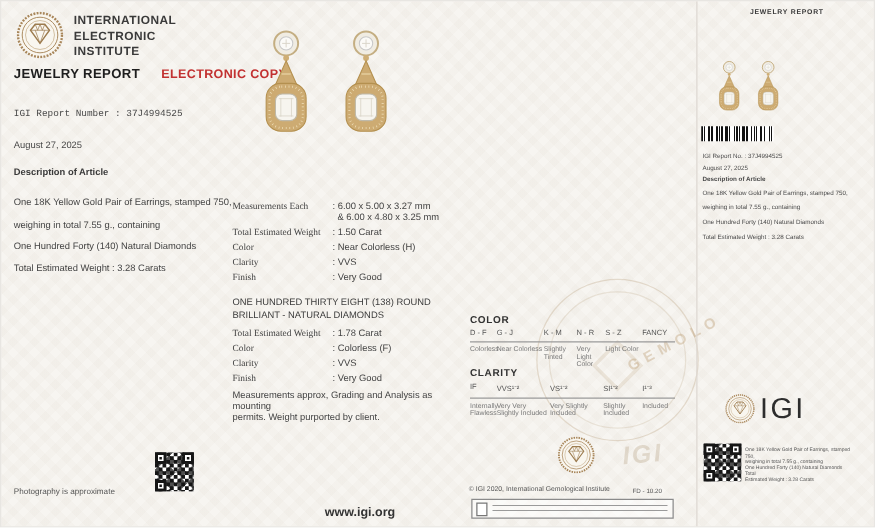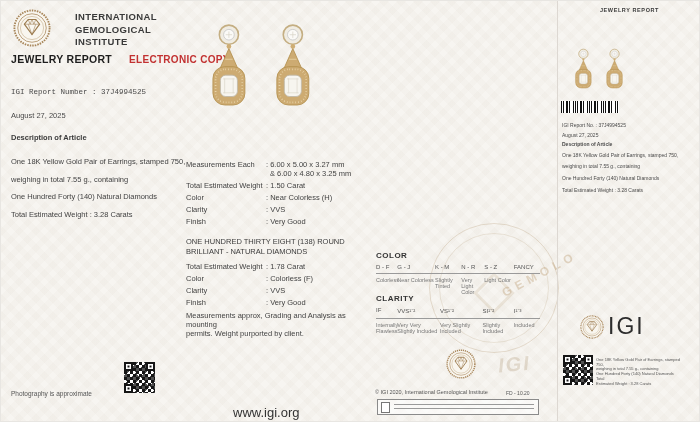--- a/index.html
+++ b/index.html
@@ -14,33 +14,33 @@
   .wm-circle{left:428px;top:222px;width:128px;height:128px;border-radius:50%;
         border:1.5px solid rgba(176,148,108,.28);display:flex;align-items:center;justify-content:center;}
   .wm-circle .inner{width:108px;height:108px;border-radius:50%;border:1px solid rgba(176,148,108,.2);
         display:flex;align-items:center;justify-content:center;}
   .wm-diamond{font-size:54px;color:rgba(176,148,108,.18);line-height:1;}
   .wm-gem{left:497px;top:266px;transform:rotate(-28deg);font-size:12px;font-weight:bold;
         letter-spacing:5px;color:rgba(186,156,112,.38);}
   .wm-igi{left:497px;top:352px;font-size:20px;font-style:italic;font-weight:bold;
         color:rgba(180,158,128,.32);transform:rotate(-5deg);letter-spacing:2px;}
   
-  .brand{left:12px;top:8px;display:flex;gap:24px;align-items:flex-start;}
+  .brand{left:12px;top:8px;display:flex;gap:8px;align-items:flex-start;}
   .orgname{font-size:9.5px;font-weight:bold;line-height:12.5px;letter-spacing:.4px;color:#3a3a3a;padding-top:2px;}
   .title-row{left:10px;top:52px;display:flex;gap:17px;align-items:baseline;}
   .report-title{font-size:10.5px;font-weight:bold;color:#1e1e1e;letter-spacing:.3px;}
   .copy-type{font-size:10px;font-weight:bold;letter-spacing:.3px;}
   .meta{font-size:7.5px;color:#4a4a4a;}
   .desc-head{font-size:7.5px;font-weight:bold;color:#3a3a3a;}
   .desc-lines{left:10px;top:152px;font-size:7.5px;line-height:17.5px;color:#434343;width:180px;}
   
   .sec{left:185px;width:180px;font-size:7.5px;color:#434343;}
   .sec-head{line-height:9.5px;margin-bottom:6px;color:#3c3c3c;}
   .kv{display:flex;margin-top:3px;line-height:9px;}
-  .kv .l{width:80px;flex:none;}
+  .kv .l{width:80px;flex:none;font-family:Liberation Serif, serif;}
   .kv .v{flex:1;}
   .note{left:185px;top:311px;font-size:7.5px;line-height:8.8px;color:#444;width:180px;}
   
   .scale{left:375px;width:164px;}
   .scale-head{font-size:8px;font-weight:bold;color:#333;letter-spacing:.5px;margin-bottom:4px;}
   .srow{display:flex;}
   .srow span{display:block;}
   .grades span{font-size:6px;color:#555;padding-bottom:2px;}
   .descs span{font-size:5.5px;color:#777;line-height:6px;padding-top:2px;}
   .srule{border-top:1px solid #9a9a9a;height:0;margin:1px 0;}
@@ -48,21 +48,21 @@
   .kw0{width:13%;} .kw1{width:26%;} .kw2{width:26%;} .kw3{width:19%;} .kw4{width:16%;}
   
   .copyright{left:374px;top:388px;font-size:5.5px;color:#555;}
   .formcode{left:505px;top:389px;font-size:5px;color:#555;}
   .disclaimer{left:376px;top:398px;width:162px;height:16px;border:1px solid #8a8a8a;
         background:rgba(255,255,255,.55);display:flex;align-items:center;box-sizing:border-box;}
   .docicon{width:7px;height:9px;border:1px solid #777;background:#fff;margin-left:3px;flex:none;}
   .fineprint{flex:1;height:7px;margin:0 4px;
         background:repeating-linear-gradient(180deg,#9a9a9a 0 1px,transparent 1px 4px);}
   .photonote{left:10px;top:389px;font-size:6.5px;color:#555;}
-  .website{left:232px;top:404px;width:110px;text-align:left;font-size:13px;font-weight:normal;color:#333;}
+  .website{left:232px;top:404px;width:110px;text-align:center;font-size:10px;font-weight:bold;color:#333;}
   
   .qr{position:relative;background:
         repeating-conic-gradient(from 45deg,rgba(21,21,21,.75) 0% 25%,transparent 0% 50%) 3px 2px / 9px 9px,
         repeating-conic-gradient(#151515 0% 25%,#ffffff 0% 50%) 0 0 / 6px 6px #fff;}
   .qr::before,.qr::after,.qr .f3{content:"";position:absolute;width:9px;height:9px;box-sizing:border-box;
         border:2px solid #151515;background:#151515;box-shadow:inset 0 0 0 1.5px #fff;}
   .qr::before{left:0;top:0;} .qr::after{right:0;top:0;} .qr .f3{left:0;bottom:0;}
   
   .barcode{background:repeating-linear-gradient(90deg,#111 0 1px,#fff 1px 2px,#111 2px 3px,#fff 3px 5px,
         #111 5px 7px,#fff 7px 8px,#111 8px 9px,#fff 9px 12px,#111 12px 13px,#fff 13px 14px);}
@@ -112,21 +112,21 @@
   </div>
   <div class="abs wm-gem">GEMOLO</div>
   <div class="abs wm-igi">IGI</div>
 
   <div class="abs brand">
     <svg width="38" height="38">
         <use href="#sym-seal"></use>
       </svg>
     <div class="orgname">
       <div>INTERNATIONAL</div>
-      <div>GEMOLOGICAL</div>
+      <div>ELECTRONIC</div>
       <div>INSTITUTE</div>
     </div>
   </div>
 
   <div class="abs title-row">
     <span class="report-title">JEWELRY REPORT</span>
     <span class="copy-type" style="color:#c23131;">ELECTRONIC COPY</span>
   </div>
 
   <div class="abs meta" style="left:10px;top:87px;font-family:Liberation Mono, monospace;">IGI Report Number : 37J4994525</div>

